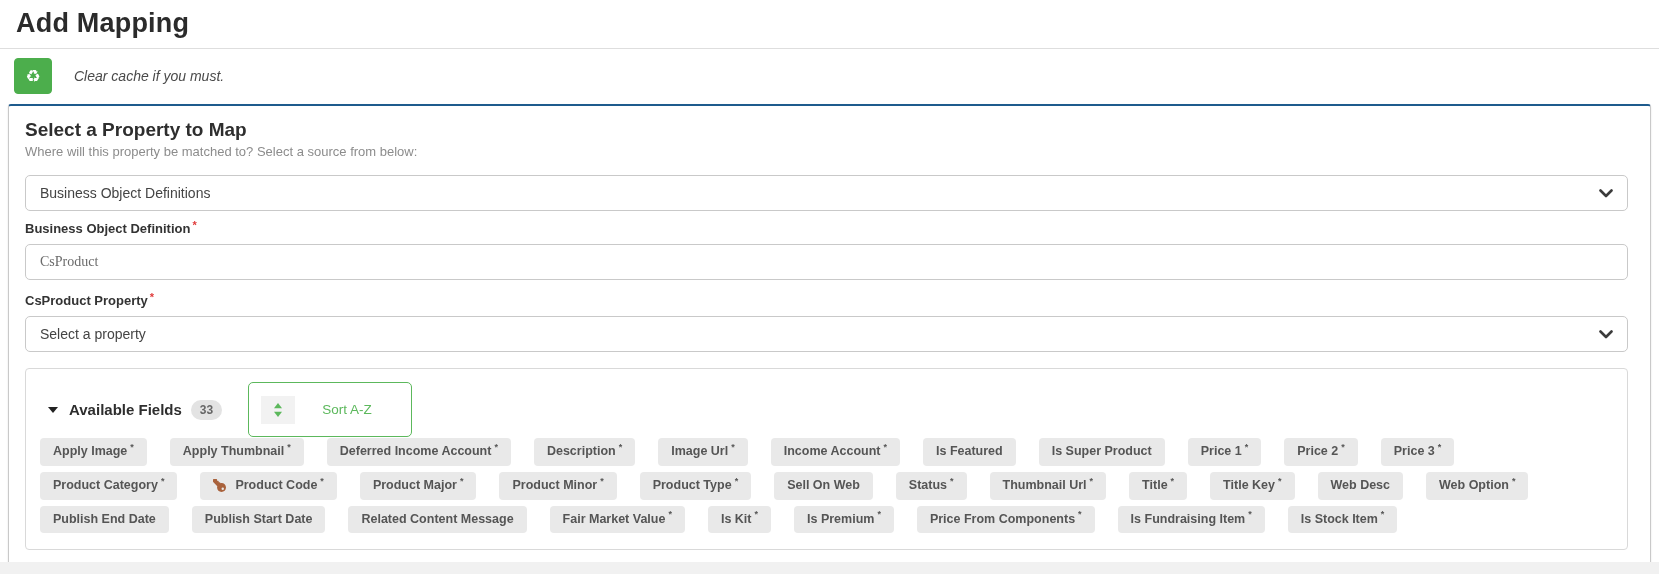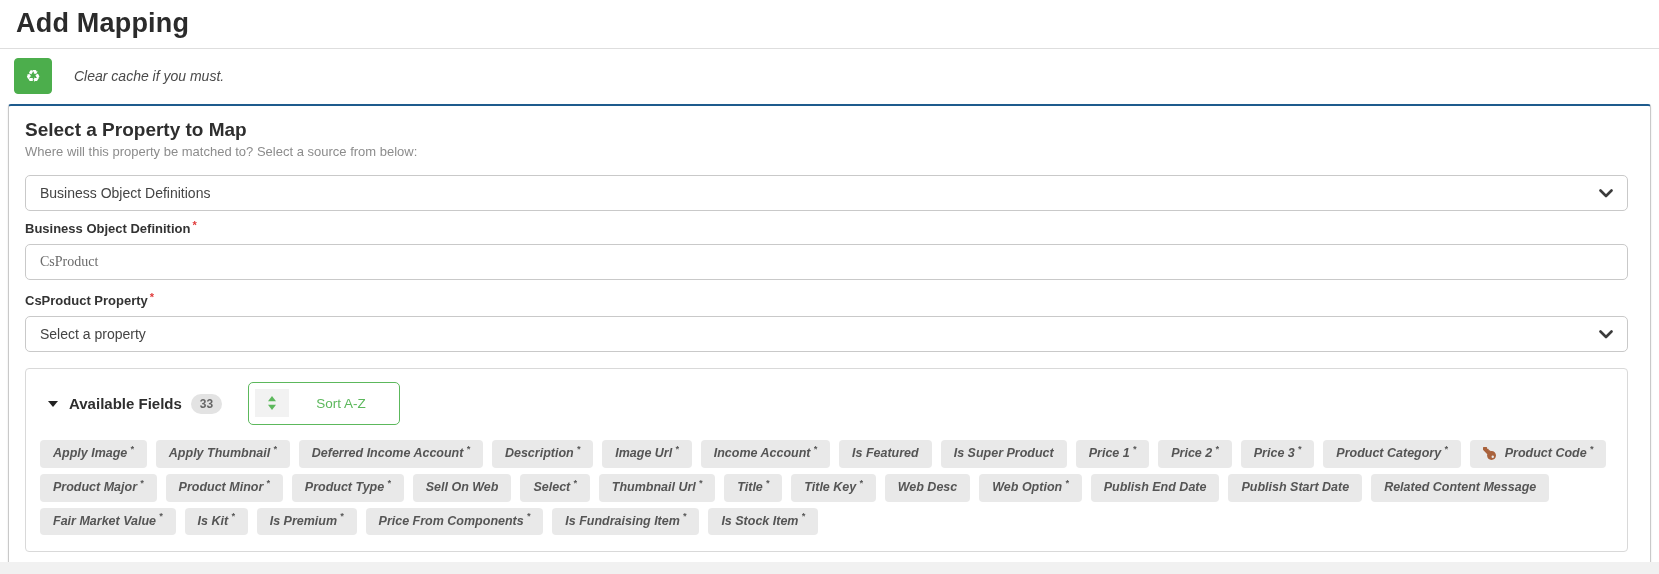--- a/index.html
+++ b/index.html
@@ -50,28 +50,28 @@
   .caret-down {
     width: 0; height: 0; border-left: 5px solid transparent; border-right: 5px solid transparent;
     border-top: 6px solid #222; margin-right: 11px; cursor: pointer;
   }
   .fields-title { font-size: 15px; font-weight: 700; color: #2e2e2e; }
   .count-badge {
     margin-left: 9px; background: #e3e3e3; color: #666; font-size: 12px; font-weight: 700;
     padding: 4px 9px; border-radius: 11px; line-height: 1;
   }
   .sort-btn {
-    margin-left: 26px; display: flex; align-items: flex-start; background: #fff;
-    border: 1px solid #5cb85c; border-radius: 5px; overflow: hidden; cursor: pointer; padding: 6px;
+    margin-left: 26px; display: flex; align-items: flex-end; background: #fff;
+    border: 1px solid #5cb85c; border-radius: 5px; overflow: hidden; cursor: pointer; padding: 12px;
     font-family: inherit;
   }
   .sort-icon-seg { background: #f2f2f2; padding: 7px 12px; display: flex; align-items: center; }
   .sort-label-seg { color: #5cb85c; font-size: 13.5px; padding: 7px 27px; display: flex; align-items: center; }
 
-  .chips { display: flex; flex-wrap: wrap; gap: 6px 9px; margin-top: 15px; padding: 0 2px; font-style: italic; }
+  .chips { display: flex; flex-wrap: wrap; gap: 6px 23px; margin-top: 1px; padding: 0 2px; }
   .chip {
     background: #e9e9e9; border-radius: 4px; padding: 7px 13px;
     font-size: 12.5px; font-weight: 700; color: #555;
     display: inline-flex; align-items: center; line-height: 1.1; cursor: pointer; white-space: nowrap;
   }
   .chip .key-ic { display: inline-flex; margin-right: 9px; }
   .chip sup { font-size: 9px; position: relative; top: -4px; margin-left: 3px; color: #555; }
 
   .footer-strip { position: absolute; left: 0; right: 0; bottom: 0; height: 12px; background: #f1f1f1; }
 </style>
@@ -198,21 +198,21 @@
           <sup>*</sup>
         </div>
         <div class="chip">
           <span>Product Type</span>
           <sup>*</sup>
         </div>
         <div class="chip">
           <span>Sell On Web</span>
         </div>
         <div class="chip">
-          <span>Select</span>
+          <span>Status</span>
           <sup>*</sup>
         </div>
         <div class="chip">
           <span>Thumbnail Url</span>
           <sup>*</sup>
         </div>
         <div class="chip">
           <span>Title</span>
           <sup>*</sup>
         </div>

